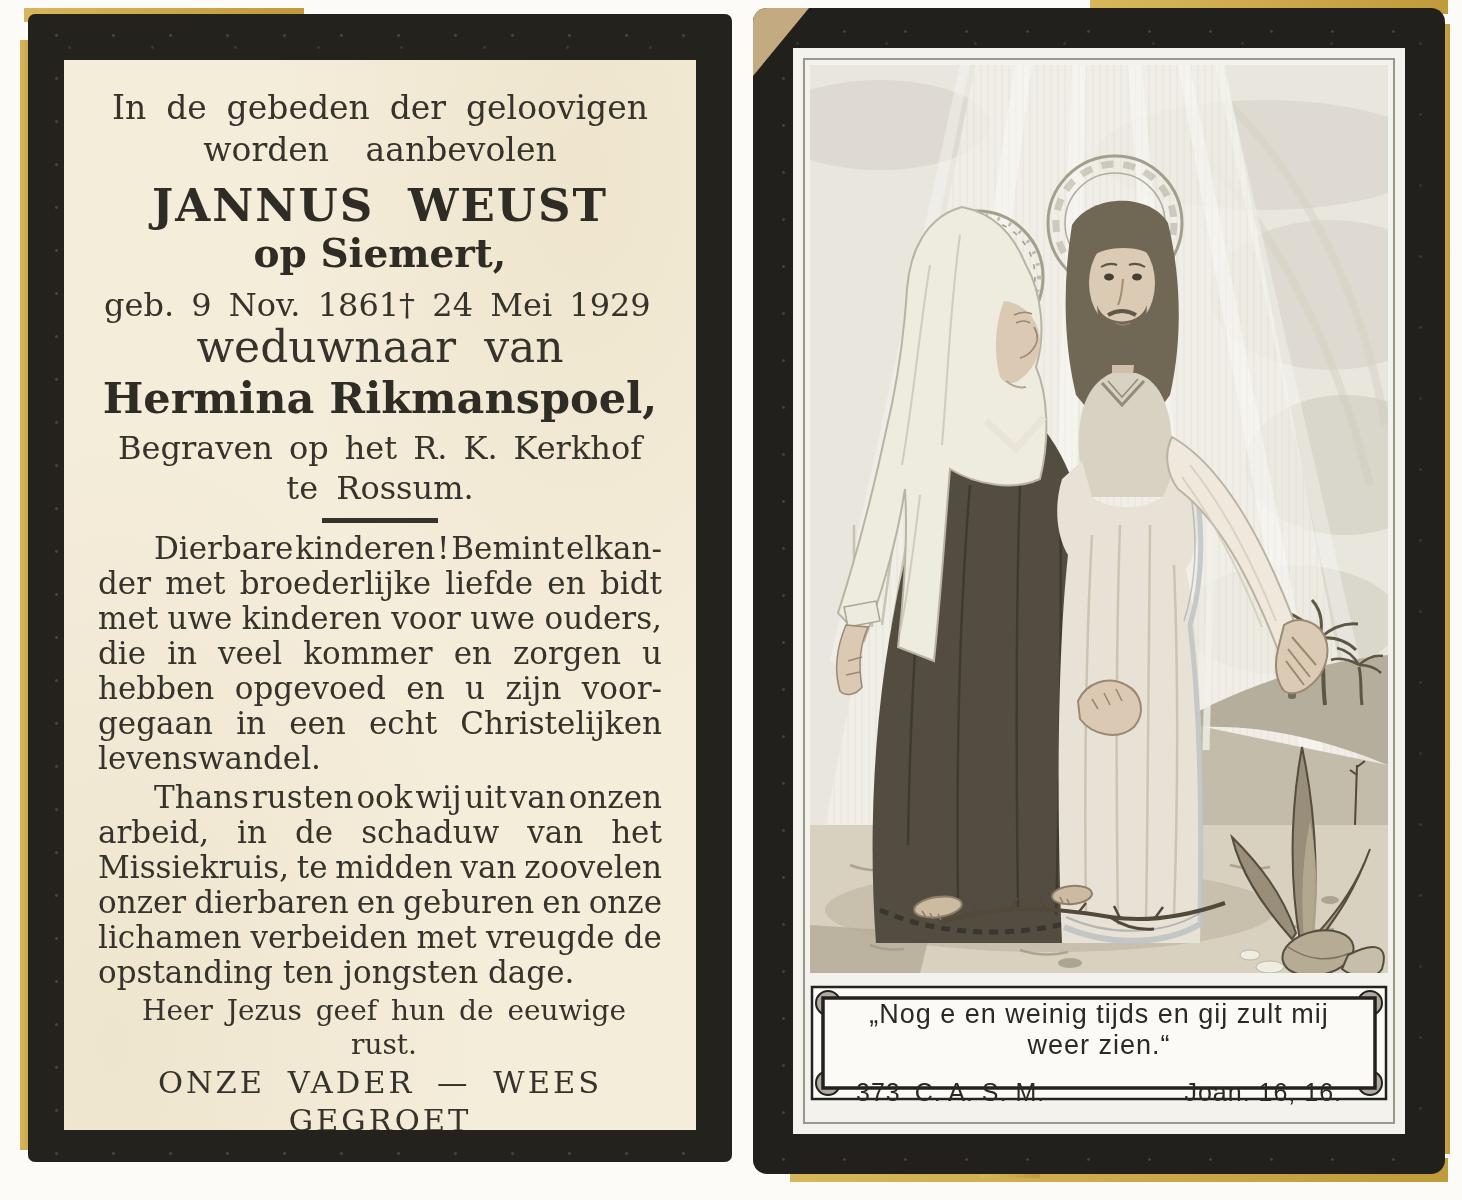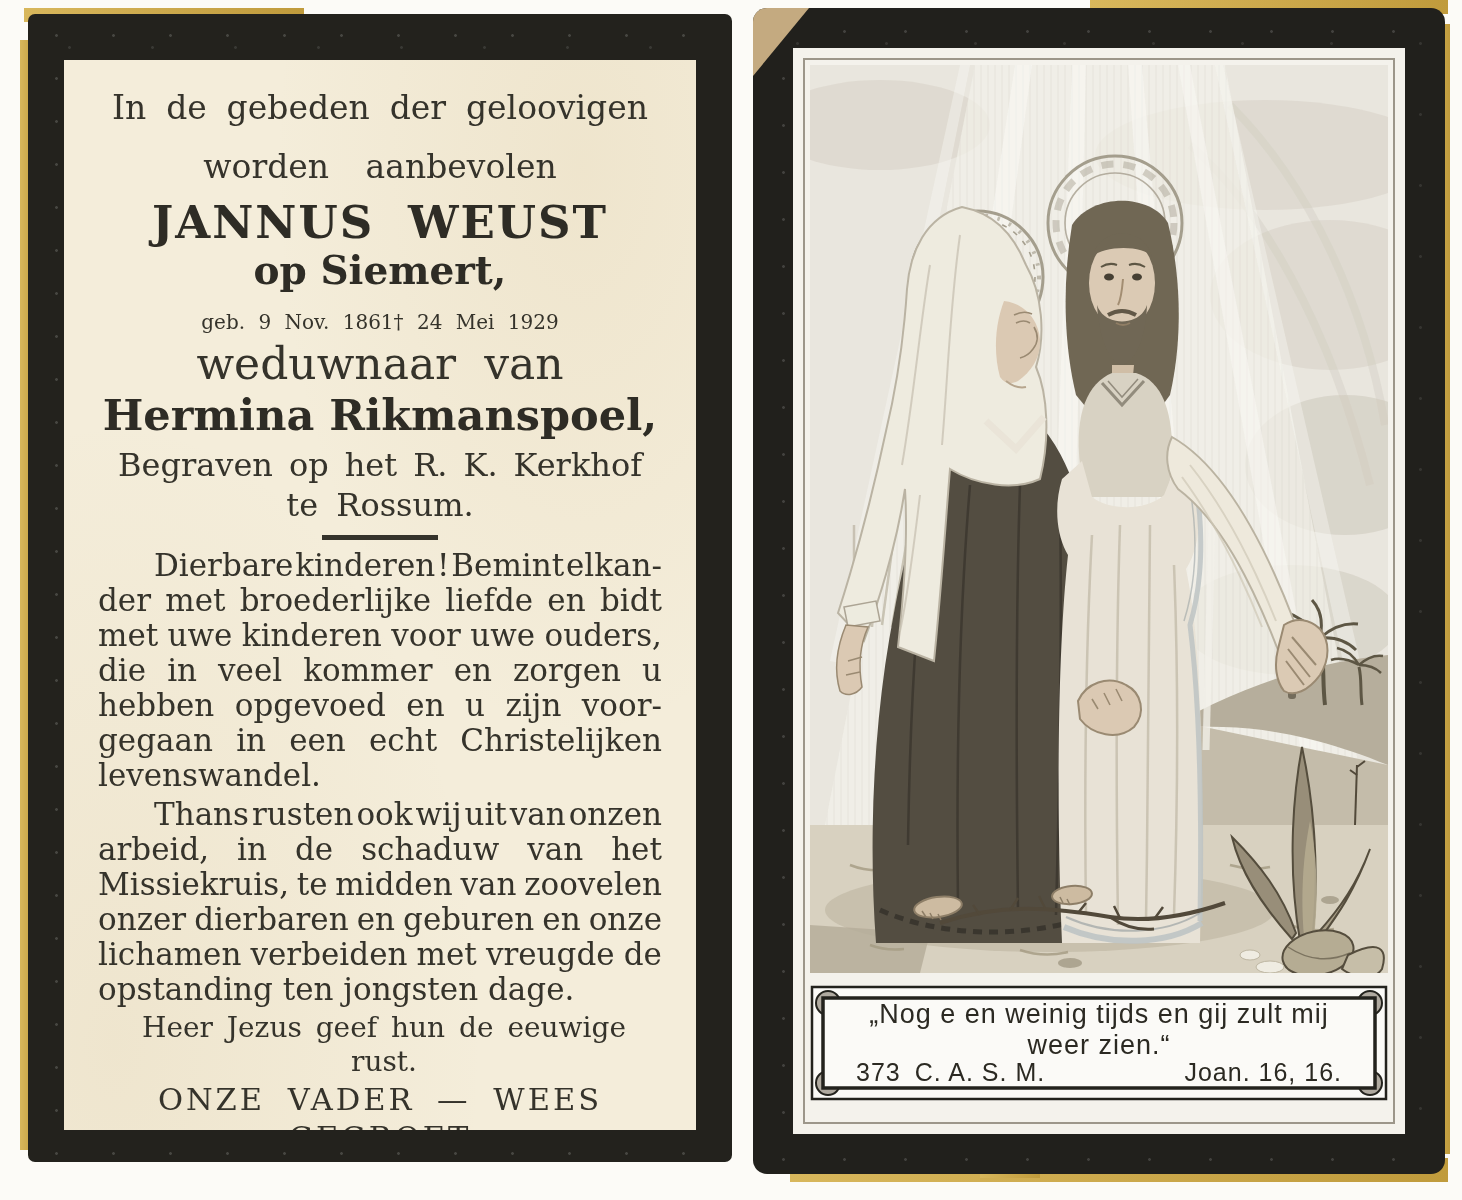--- a/index.html
+++ b/index.html
@@ -14,25 +14,25 @@
     background-image:radial-gradient(circle, rgba(255,255,255,.16) 1px, transparent 1.7px),
                      radial-gradient(circle, rgba(255,255,255,.10) 1px, transparent 1.8px);
     background-size:57px 43px, 83px 67px;}
   .cream{position:absolute;left:36px;top:46px;right:36px;bottom:32px;background:#f4edda;
     background-image:radial-gradient(ellipse at 82% 10%, rgba(200,170,110,.12), transparent 42%),
                      radial-gradient(ellipse at 8% 92%, rgba(190,160,100,.10), transparent 45%);
     color:#35332b;padding:18px 34px 0;box-sizing:border-box;overflow:hidden;}
   .jus{display:flex;justify-content:space-between;}
   .ind{padding-left:56px;}
   .intro-l1{margin:10px 14px 0;font-size:33px;line-height:40px;}
-  .intro-l2{margin-top:19px;text-align:center;font-size:33px;line-height:40px;word-spacing:26px;}
+  .intro-l2{margin-top:2px;text-align:center;font-size:33px;line-height:40px;word-spacing:26px;}
   .title{margin:12px 0 0;text-align:center;font-size:45px;line-height:48px;font-weight:bold;
          letter-spacing:2px;word-spacing:16px;color:#2e2c25;}
   .subtitle{margin:0;text-align:center;font-size:39px;line-height:46px;font-weight:bold;color:#2e2c25;}
-  .daterow{display:flex;justify-content:center;font-size:20px;line-height:38px;
+  .daterow{display:flex;justify-content:flex-start;font-size:32px;line-height:38px;
            padding:0 6px;word-spacing:7px;}
   .daterow.first{margin-top:10px;}
   .relation{margin-top:4px;text-align:center;font-size:44px;line-height:38px;word-spacing:14px;}
   .spouse{margin:8px 0 0;text-align:center;font-size:43px;line-height:48px;font-weight:bold;color:#2e2c25;}
   .daterow.second{margin-top:4px;}
   .burial1{margin:6px 20px 0;font-size:32px;line-height:40px;}
   .burial2{text-align:center;font-size:32px;line-height:40px;word-spacing:8px;}
   .divider{width:116px;height:5px;background:#35332b;margin:10px auto 0;}
   .paras{margin-top:8px;}
   .para{font-size:31px;}
@@ -46,21 +46,21 @@
   .card-right{left:753px;top:8px;width:692px;height:1166px;background:#21201c;border-radius:14px;
     background-image:radial-gradient(circle, rgba(255,255,255,.15) 1px, transparent 1.7px),
                      radial-gradient(circle, rgba(255,255,255,.09) 1px, transparent 1.8px);
     background-size:61px 47px, 89px 71px;}
   .wear-tl{position:absolute;left:0;top:0;width:56px;height:68px;background:#cdb286;
            clip-path:polygon(0 0,100% 0,0 100%);border-top-left-radius:14px;opacity:.95;}
   .inner{position:absolute;left:40px;top:40px;right:40px;bottom:40px;background:#f4f2ec;padding:10px;
          box-sizing:border-box;}
   .frame{border:2px solid #9c968a;padding:5px;height:100%;box-sizing:border-box;}
   .art{display:block;background:#eae7e1;}
-  .caption-box{position:relative;margin-top:12px;height:116px;}
+  .caption-box{position:relative;margin-top:12px;height:136px;}
   .cap-frame{position:absolute;left:0;top:0;}
   .cap-text{position:absolute;left:0;top:0;right:0;bottom:0;
             font-family:"Liberation Sans", sans-serif;color:#2b2922;}
   .q{text-align:center;font-size:27px;line-height:31px;letter-spacing:1px;}
   .q.first{margin-top:14px;}
   .cap-row{position:absolute;left:46px;right:46px;bottom:14px;display:flex;
            justify-content:space-between;font-size:25px;letter-spacing:1px;}
   .cap-left span{margin-right:14px;}
 </style>
 </head>

